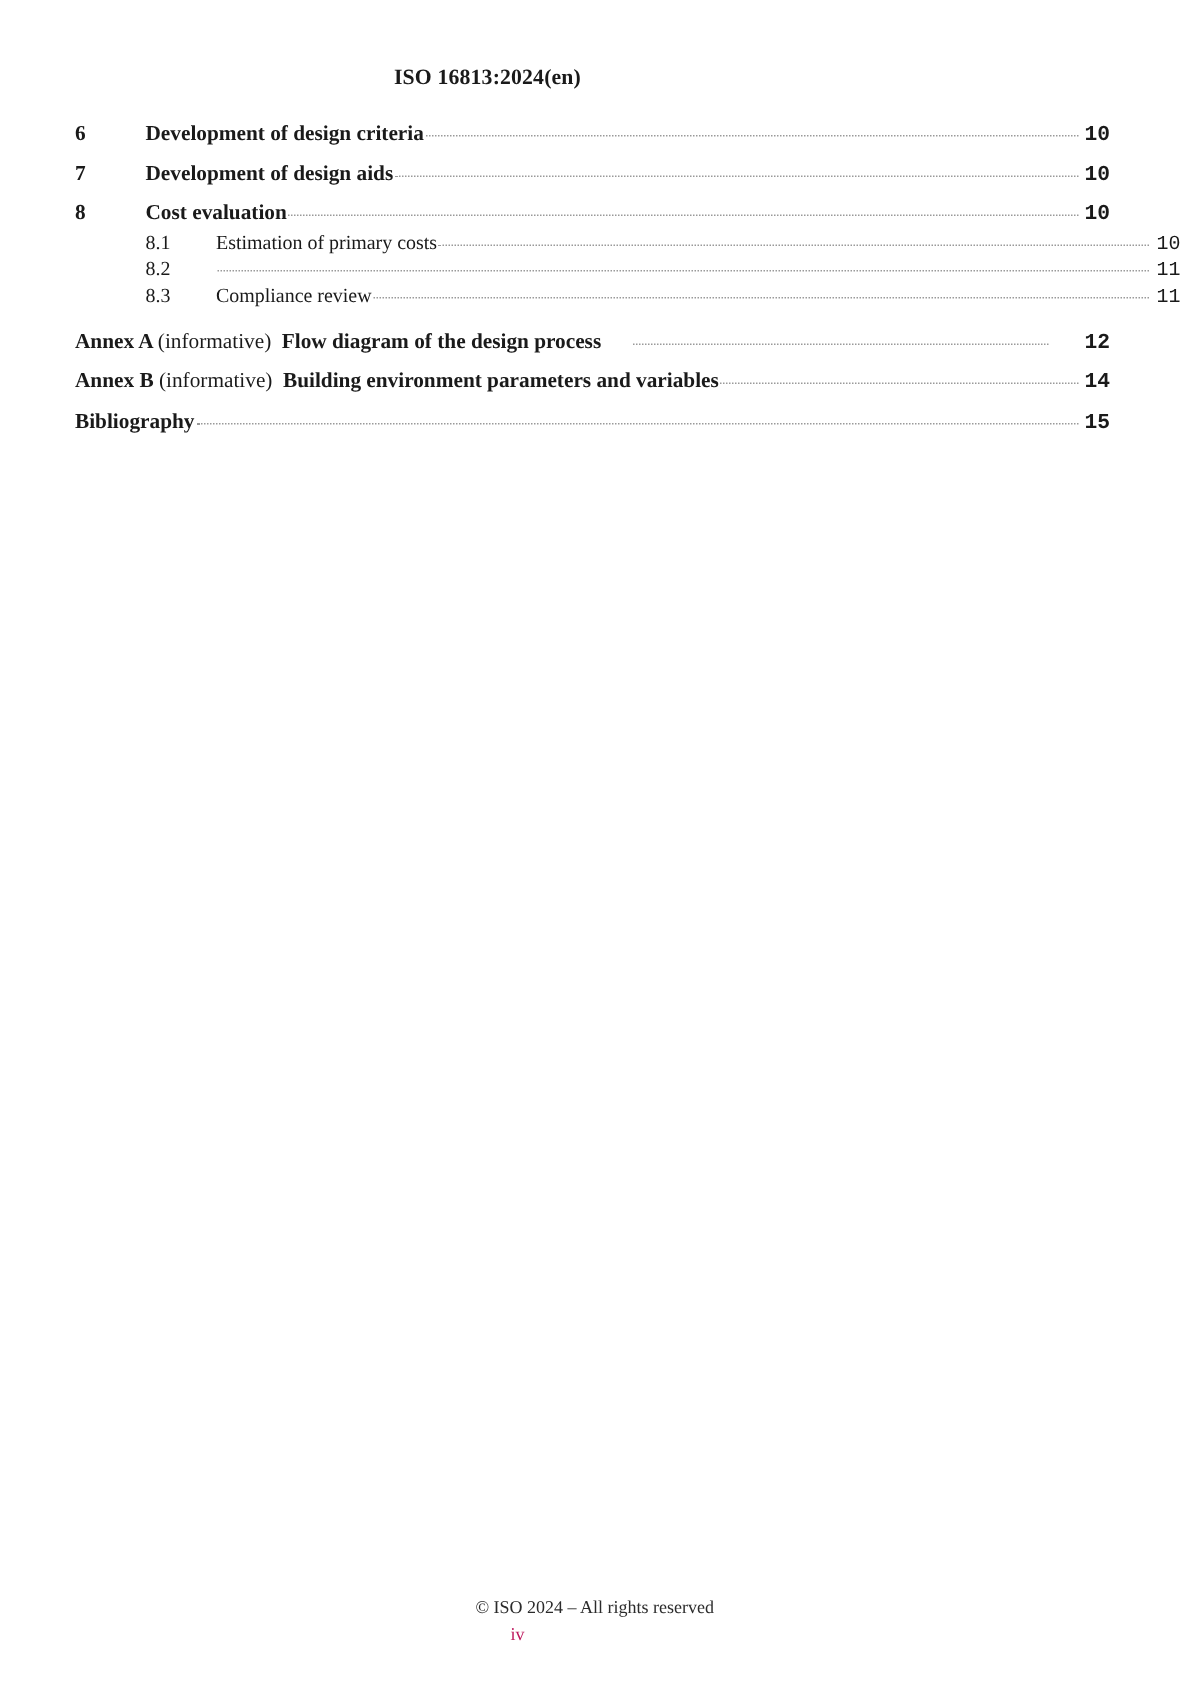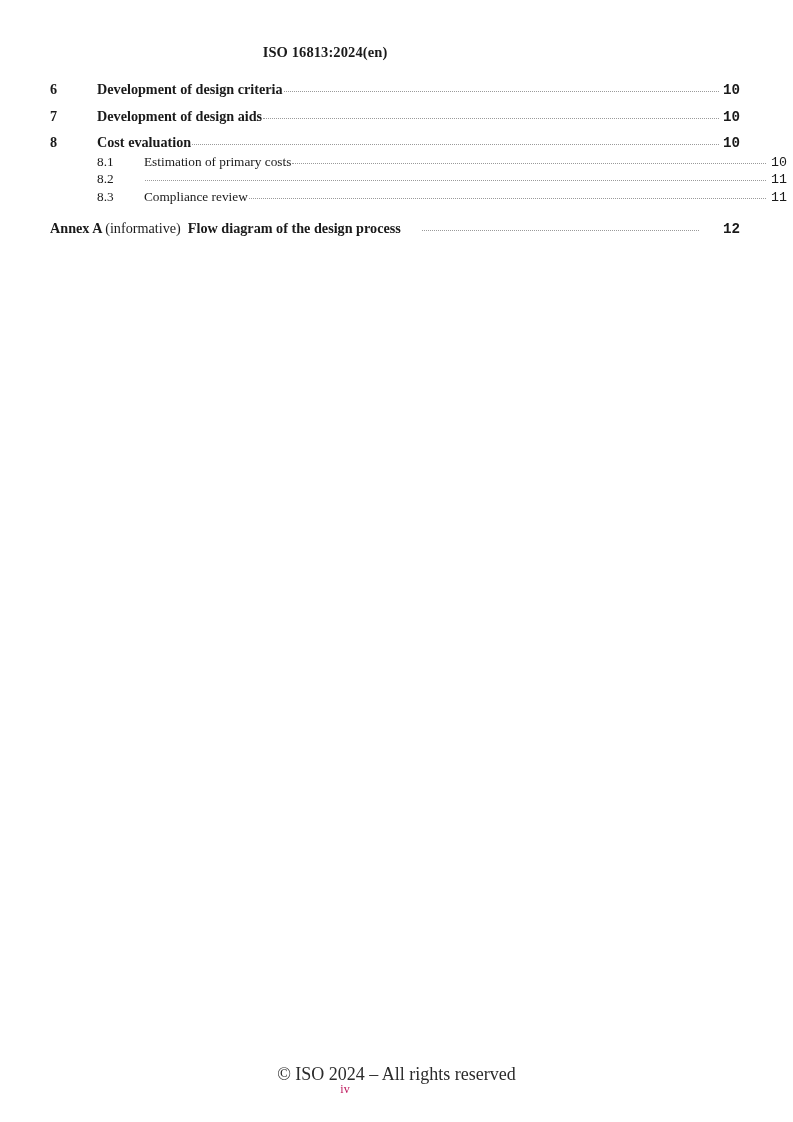--- a/index.html
+++ b/index.html
@@ -115,21 +115,21 @@
   
   .gap-before { margin-top: 16px; gap: 20px; }
 
   
   .footer-copyright {
     position: absolute;
     top: 1064px;
     left: 0;
     width: 793px;
     text-align: center;
-    font-size: 18px;
+    font-size: 12px;
     color: #2b2b2b;
   }
   .footer-pageno {
     position: absolute;
     top: 1082px;
     left: 0;
     width: 690px;
     text-align: center;
     font-size: 12px;
     color: #be185d;
@@ -185,21 +185,32 @@
       <span class="pageno">11</span>
     </div>
 
     <div class="toc-row lvlA gap-before">
       <span class="label"><span>Annex A</span>
         <span class="reg">(informative)</span><span class="annex-title">Flow diagram of the design process</span></span>
       <span class="leader"></span>
       <span class="pageno">12</span>
     </div>
 
-
+    <div class="toc-row lvlA">
+      <span class="label"><span>Annex B</span>
+        <span class="reg">(informative)</span><span class="annex-title">Building environment parameters and variables</span></span>
+      <span class="leader"></span>
+      <span class="pageno">14</span>
+    </div>
+
+    <div class="toc-row lvlA">
+      <span class="label">Bibliography</span>
+      <span class="leader"></span>
+      <span class="pageno">15</span>
+    </div>
 
   </div>
 
   <div class="footer-copyright">© ISO 2024 – All rights reserved</div>
 
   <div class="footer-pageno">iv</div>
 
 </div>
 
 </body></html>

